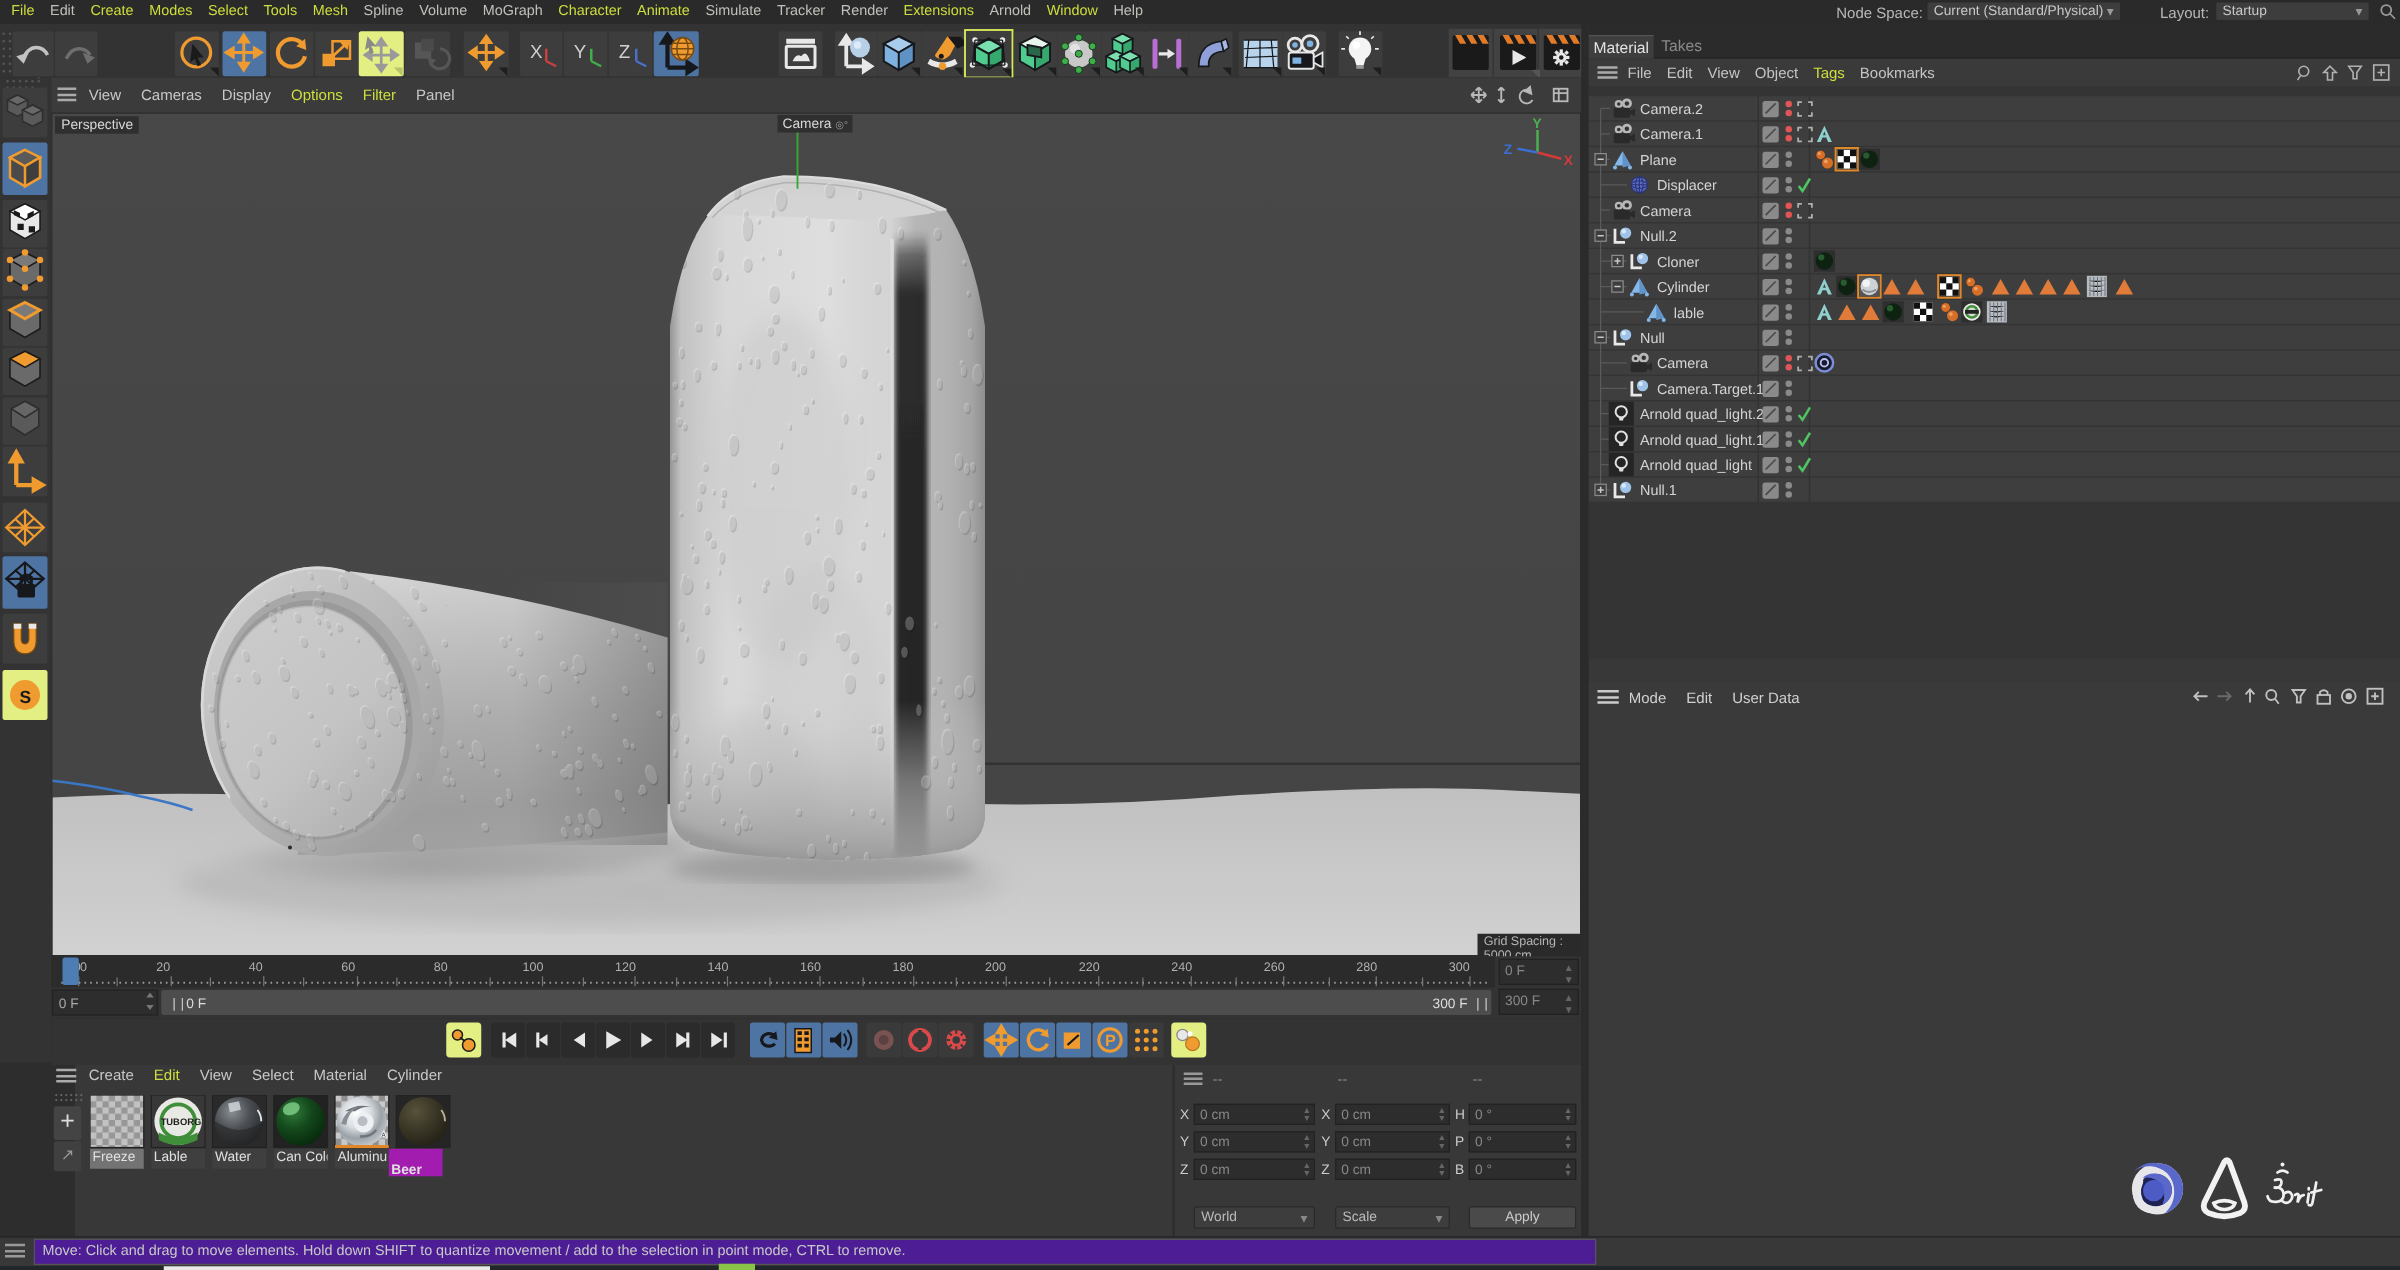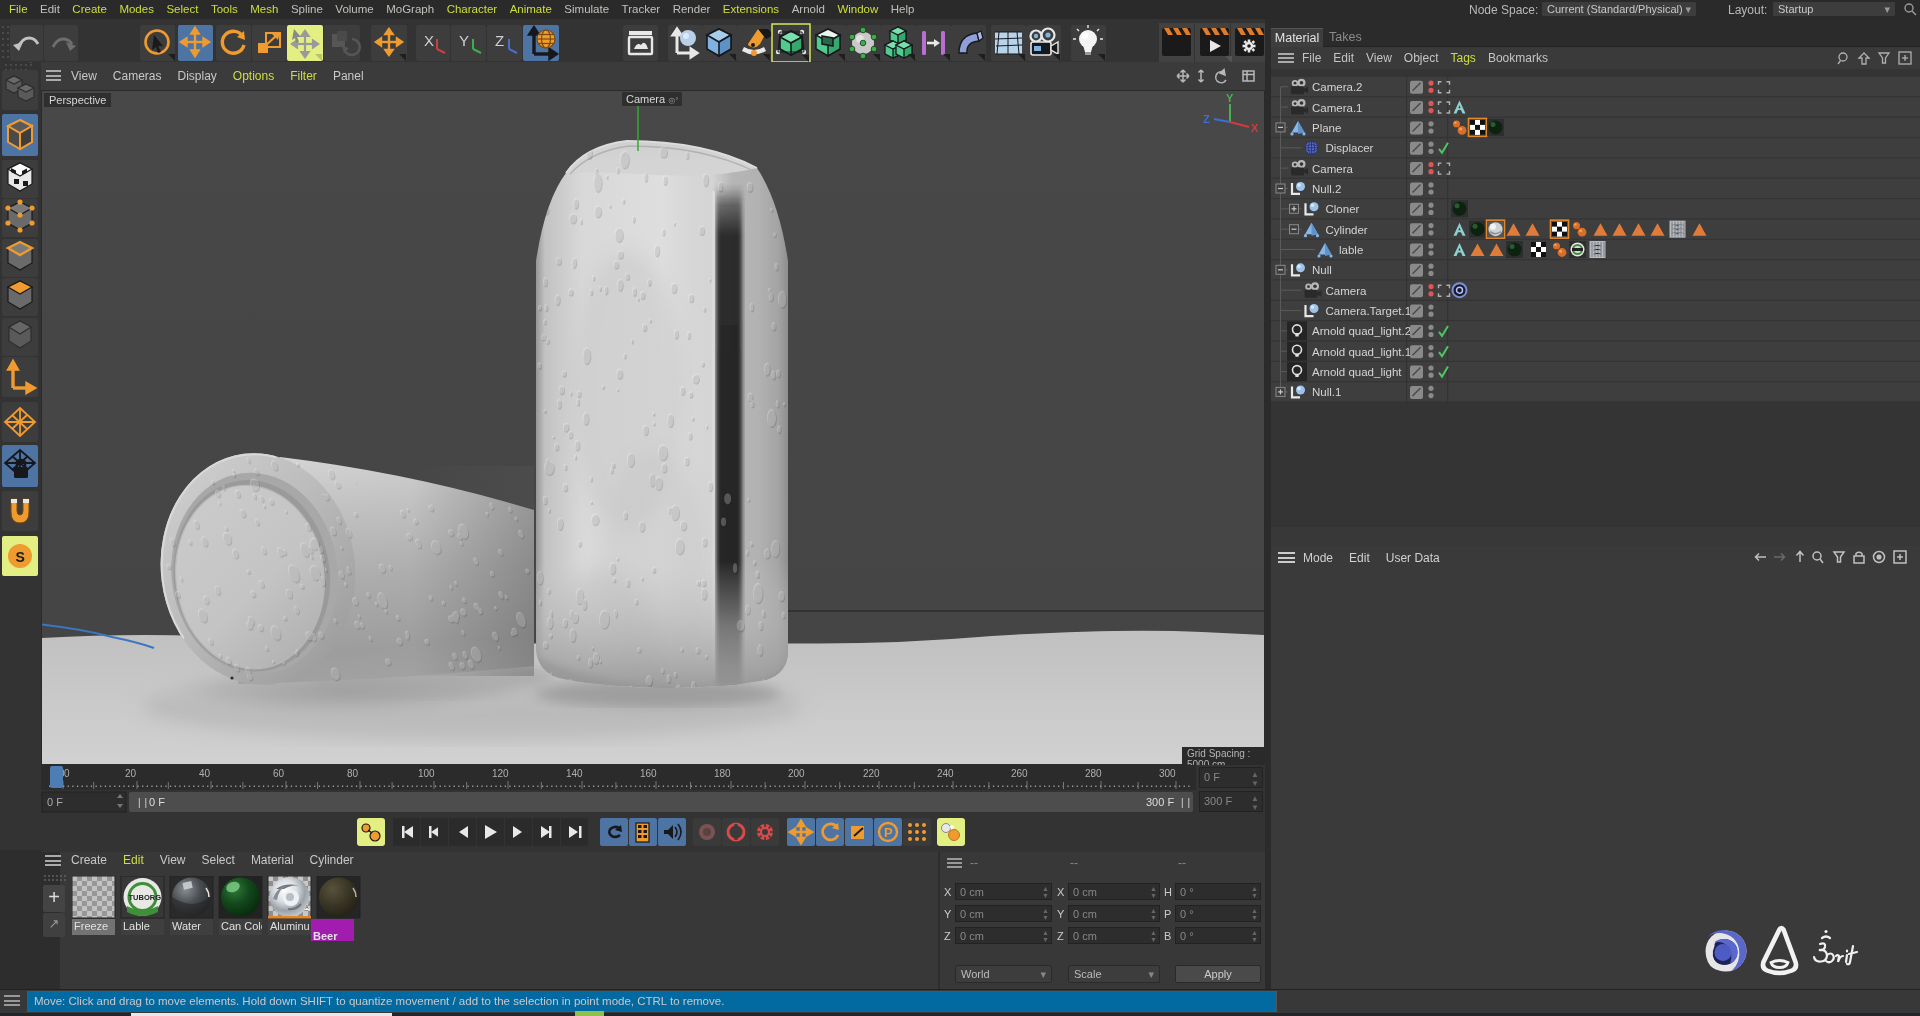--- a/index.html
+++ b/index.html
@@ -2150,18 +2150,18 @@
 <path d="M152,30 L149,46 Q148.5,49 146,48"></path>
 <path d="M148,38 L156,36"></path>
 </g>
 </svg>
 </div>
 
 <div class="abs" id="statusbar">
   <div class="abs" style="left:4px;top:5px;width:16px;height:11px;border-top:2px solid #999;border-bottom:2px solid #999;">
       <div style="margin-top:3px;border-top:2px solid #999;"></div>
     </div>
-  <div class="abs" style="left:27px;top:1px;width:1250px;height:21px;border:1px solid #555;background:#0369a1;color:#c8c8c8;font-size:11.5px;padding:3px 6px;">Move: Click and drag to move elements. Hold down SHIFT to quantize movement / add to the selection in point mode, CTRL to remove.</div>
+  <div class="abs" style="left:27px;top:1px;width:1250px;height:21px;border:1px solid #555;background:#4c1d95;color:#c8c8c8;font-size:11.5px;padding:3px 6px;">Move: Click and drag to move elements. Hold down SHIFT to quantize movement / add to the selection in point mode, CTRL to remove.</div>
 </div>
 <div class="abs" id="bottomstrip">
   <div class="abs" style="left:131px;top:0;width:261px;height:3px;background:#e8e8e8;"></div>
   <div class="abs" style="left:575px;top:-2px;width:29px;height:5px;background:#8bc34a;"></div>
 </div>
 
 </body></html>

